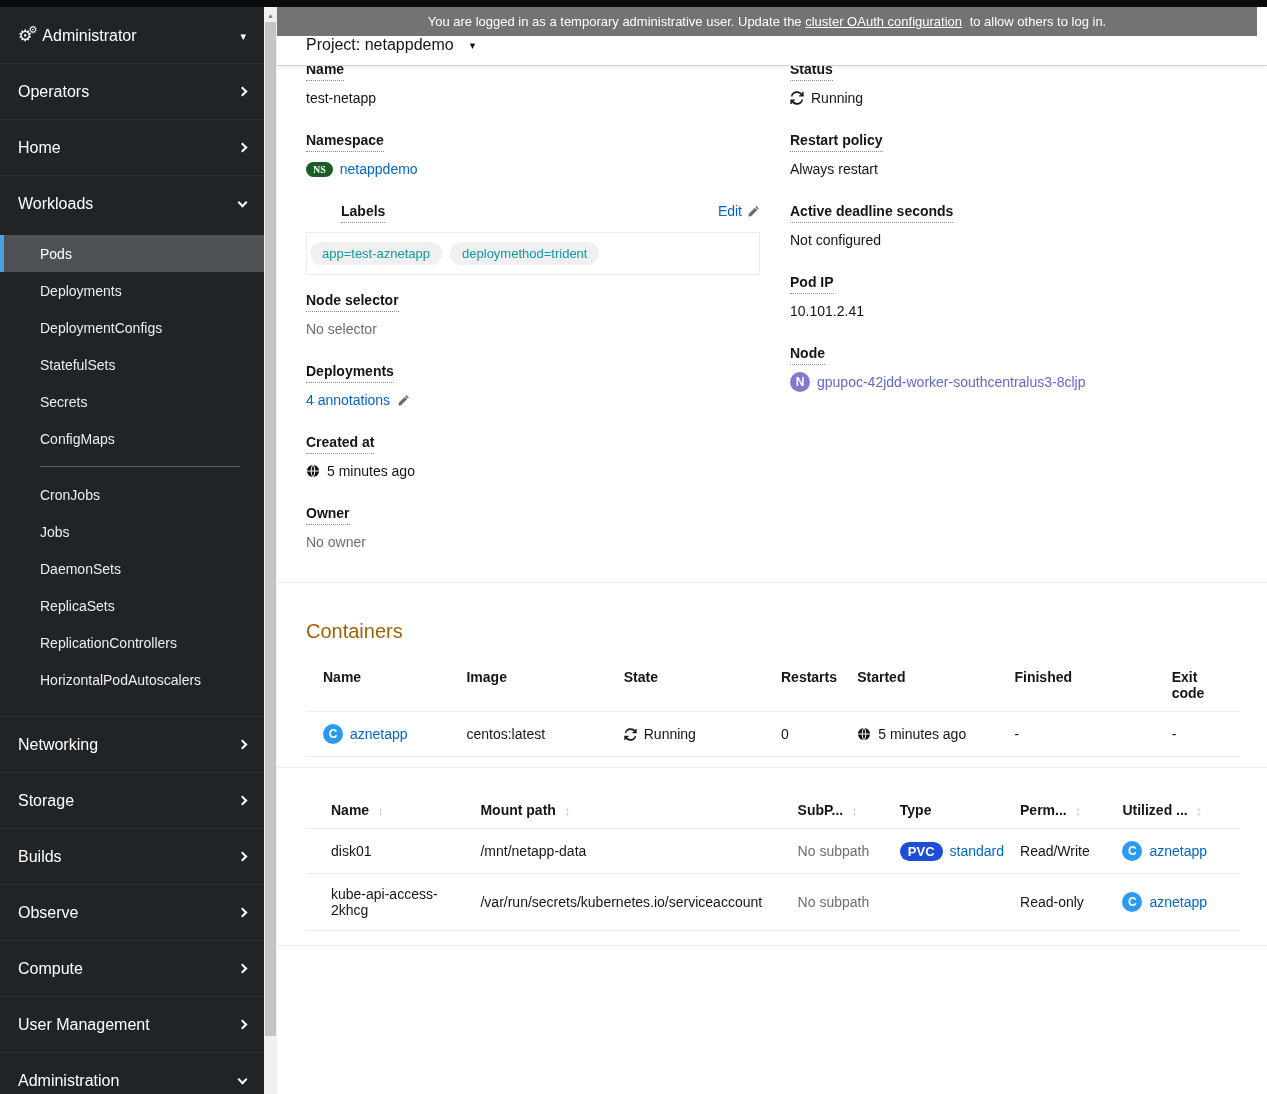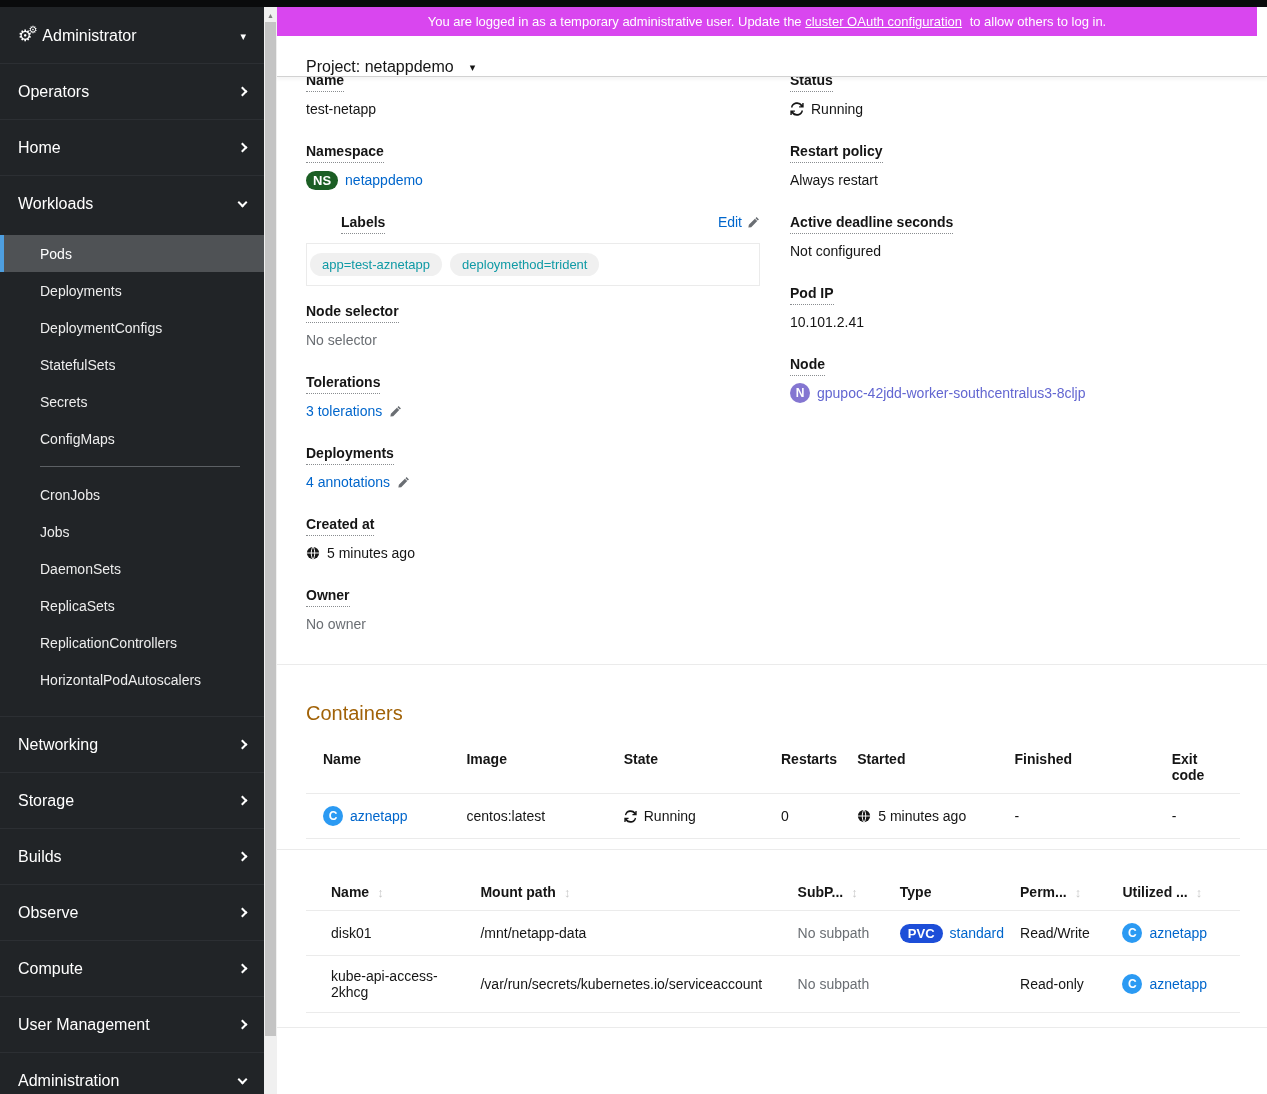--- a/index.html
+++ b/index.html
@@ -29,43 +29,43 @@
   .subnav-divider { border-top:1px solid #5c6064; margin:9px 24px 9px 40px; }
 
   
   .scrollcol { width:13px; background:#f0f0f0; position:relative; flex-shrink:0; }
   .scroll-arrow { position:absolute; top:2px; left:0; width:13px; height:13px; color:#7c7c7c;
     font-size:7px; display:flex; align-items:center; justify-content:center; cursor:pointer; }
   .scroll-thumb { position:absolute; top:15px; left:1px; width:11px; height:1014px; background:#c4c4c4; cursor:grab; }
 
   
   .main { flex:1; display:flex; flex-direction:column; background:#fff; min-width:0; }
-  .banner { height:29px; background:#d946ef; color:#fff; font-size:13px;
+  .banner { height:29px; background:#737373; color:#fff; font-size:13px;
     display:flex; align-items:center; justify-content:center; margin-right:10px; flex-shrink:0; }
   .banner a { color:#fff; text-decoration:underline; cursor:pointer; margin:0 4px 0 0; }
   .banner span { white-space:pre; }
-  .project-bar { height:41px; background:#fff; display:flex; align-items:flex-end; padding-left:29px;
+  .project-bar { height:30px; background:#fff; display:flex; align-items:flex-start; padding-left:29px;
     border-bottom:1px solid #d2d2d2; position:relative; z-index:2; box-shadow:0 3px 3px rgba(0,0,0,0.04); flex-shrink:0; }
   .project-select { display:flex; align-items:center; gap:16px; font-size:16px; cursor:pointer; }
   .project-select .caret { color:#151515; }
 
   .content { flex:1; overflow:hidden; background:#fff; }
 
   
   .details { display:grid; grid-template-columns:484px 1fr; padding:0 27px 6px 29px; margin-top:-5px; }
   .col-left { padding-right:30px; }
   .field { margin-bottom:24px; }
   .dt { font-weight:600; font-size:14px; color:#151515; width:fit-content;
     border-bottom:1px dotted #8a8d90; padding-bottom:3px; margin-bottom:7px; }
   .dd { font-size:14px; color:#151515; display:flex; align-items:center; gap:7px; min-height:20px; }
   .muted { color:#6a6e73; }
   a.link { color:#0066cc; text-decoration:none; cursor:pointer; }
   a.link-purple { color:#6266d1; text-decoration:none; cursor:pointer; }
 
-  .badge-ns { background:#1b5e24; color:#fff; font-size:13px; font-weight:600; border-radius:11px; padding:2px 7px; }
+  .badge-ns { background:#1b5e24; color:#fff; font-size:10px; font-weight:600; border-radius:11px; padding:2px 7px;font-family:Liberation Serif, serif; }
   .badge-circle { width:20px; height:20px; border-radius:50%; color:#fff; font-size:12px; font-weight:600;
     display:inline-flex; align-items:center; justify-content:center; flex-shrink:0; }
   .badge-blue { background:#2b9af3; }
   .badge-purple { background:#8476d1; }
   .badge-pvc { background:#1d4ed8; color:#fff; font-size:13px; font-weight:600; border-radius:11px; padding:2px 8px; }
 
   .labels-field { margin-bottom:17px; }
   .labels-head { display:flex; justify-content:space-between; align-items:flex-start;margin-left:35px; }
   .edit-link { display:flex; align-items:center; gap:5px; }
   .labels-box { border:1px solid #ebebeb; padding:9px 3px; margin-top:2px; display:flex; gap:8px; }
@@ -238,31 +238,20 @@
               <span class="pill">app=test-aznetapp</span>
               <span class="pill">deploymethod=trident</span>
             </div>
           </div>
 
           <div class="field">
             <div class="dt">Node selector</div>
             <div class="dd muted">No selector</div>
           </div>
 
-          <div class="field">
-            <div class="dt">Tolerations</div>
-            <div class="dd">
-              <a class="link">3 tolerations</a>
-              <span class="icon-svg">
-                <svg width="13" height="13" viewBox="0 0 16 16">
-                    <path fill="#6a6e73" d="M11.8 1.3l2.9 2.9-1.4 1.4-2.9-2.9zM9.7 3.4l2.9 2.9-7.4 7.4-3.5.6.6-3.5z"></path>
-                  </svg>
-              </span>
-            </div>
-          </div>
 
           <div class="field">
             <div class="dt">Deployments</div>
             <div class="dd">
               <a class="link">4 annotations</a>
               <span class="icon-svg">
                 <svg width="13" height="13" viewBox="0 0 16 16">
                     <path fill="#6a6e73" d="M11.8 1.3l2.9 2.9-1.4 1.4-2.9-2.9zM9.7 3.4l2.9 2.9-7.4 7.4-3.5.6.6-3.5z"></path>
                   </svg>
               </span>

